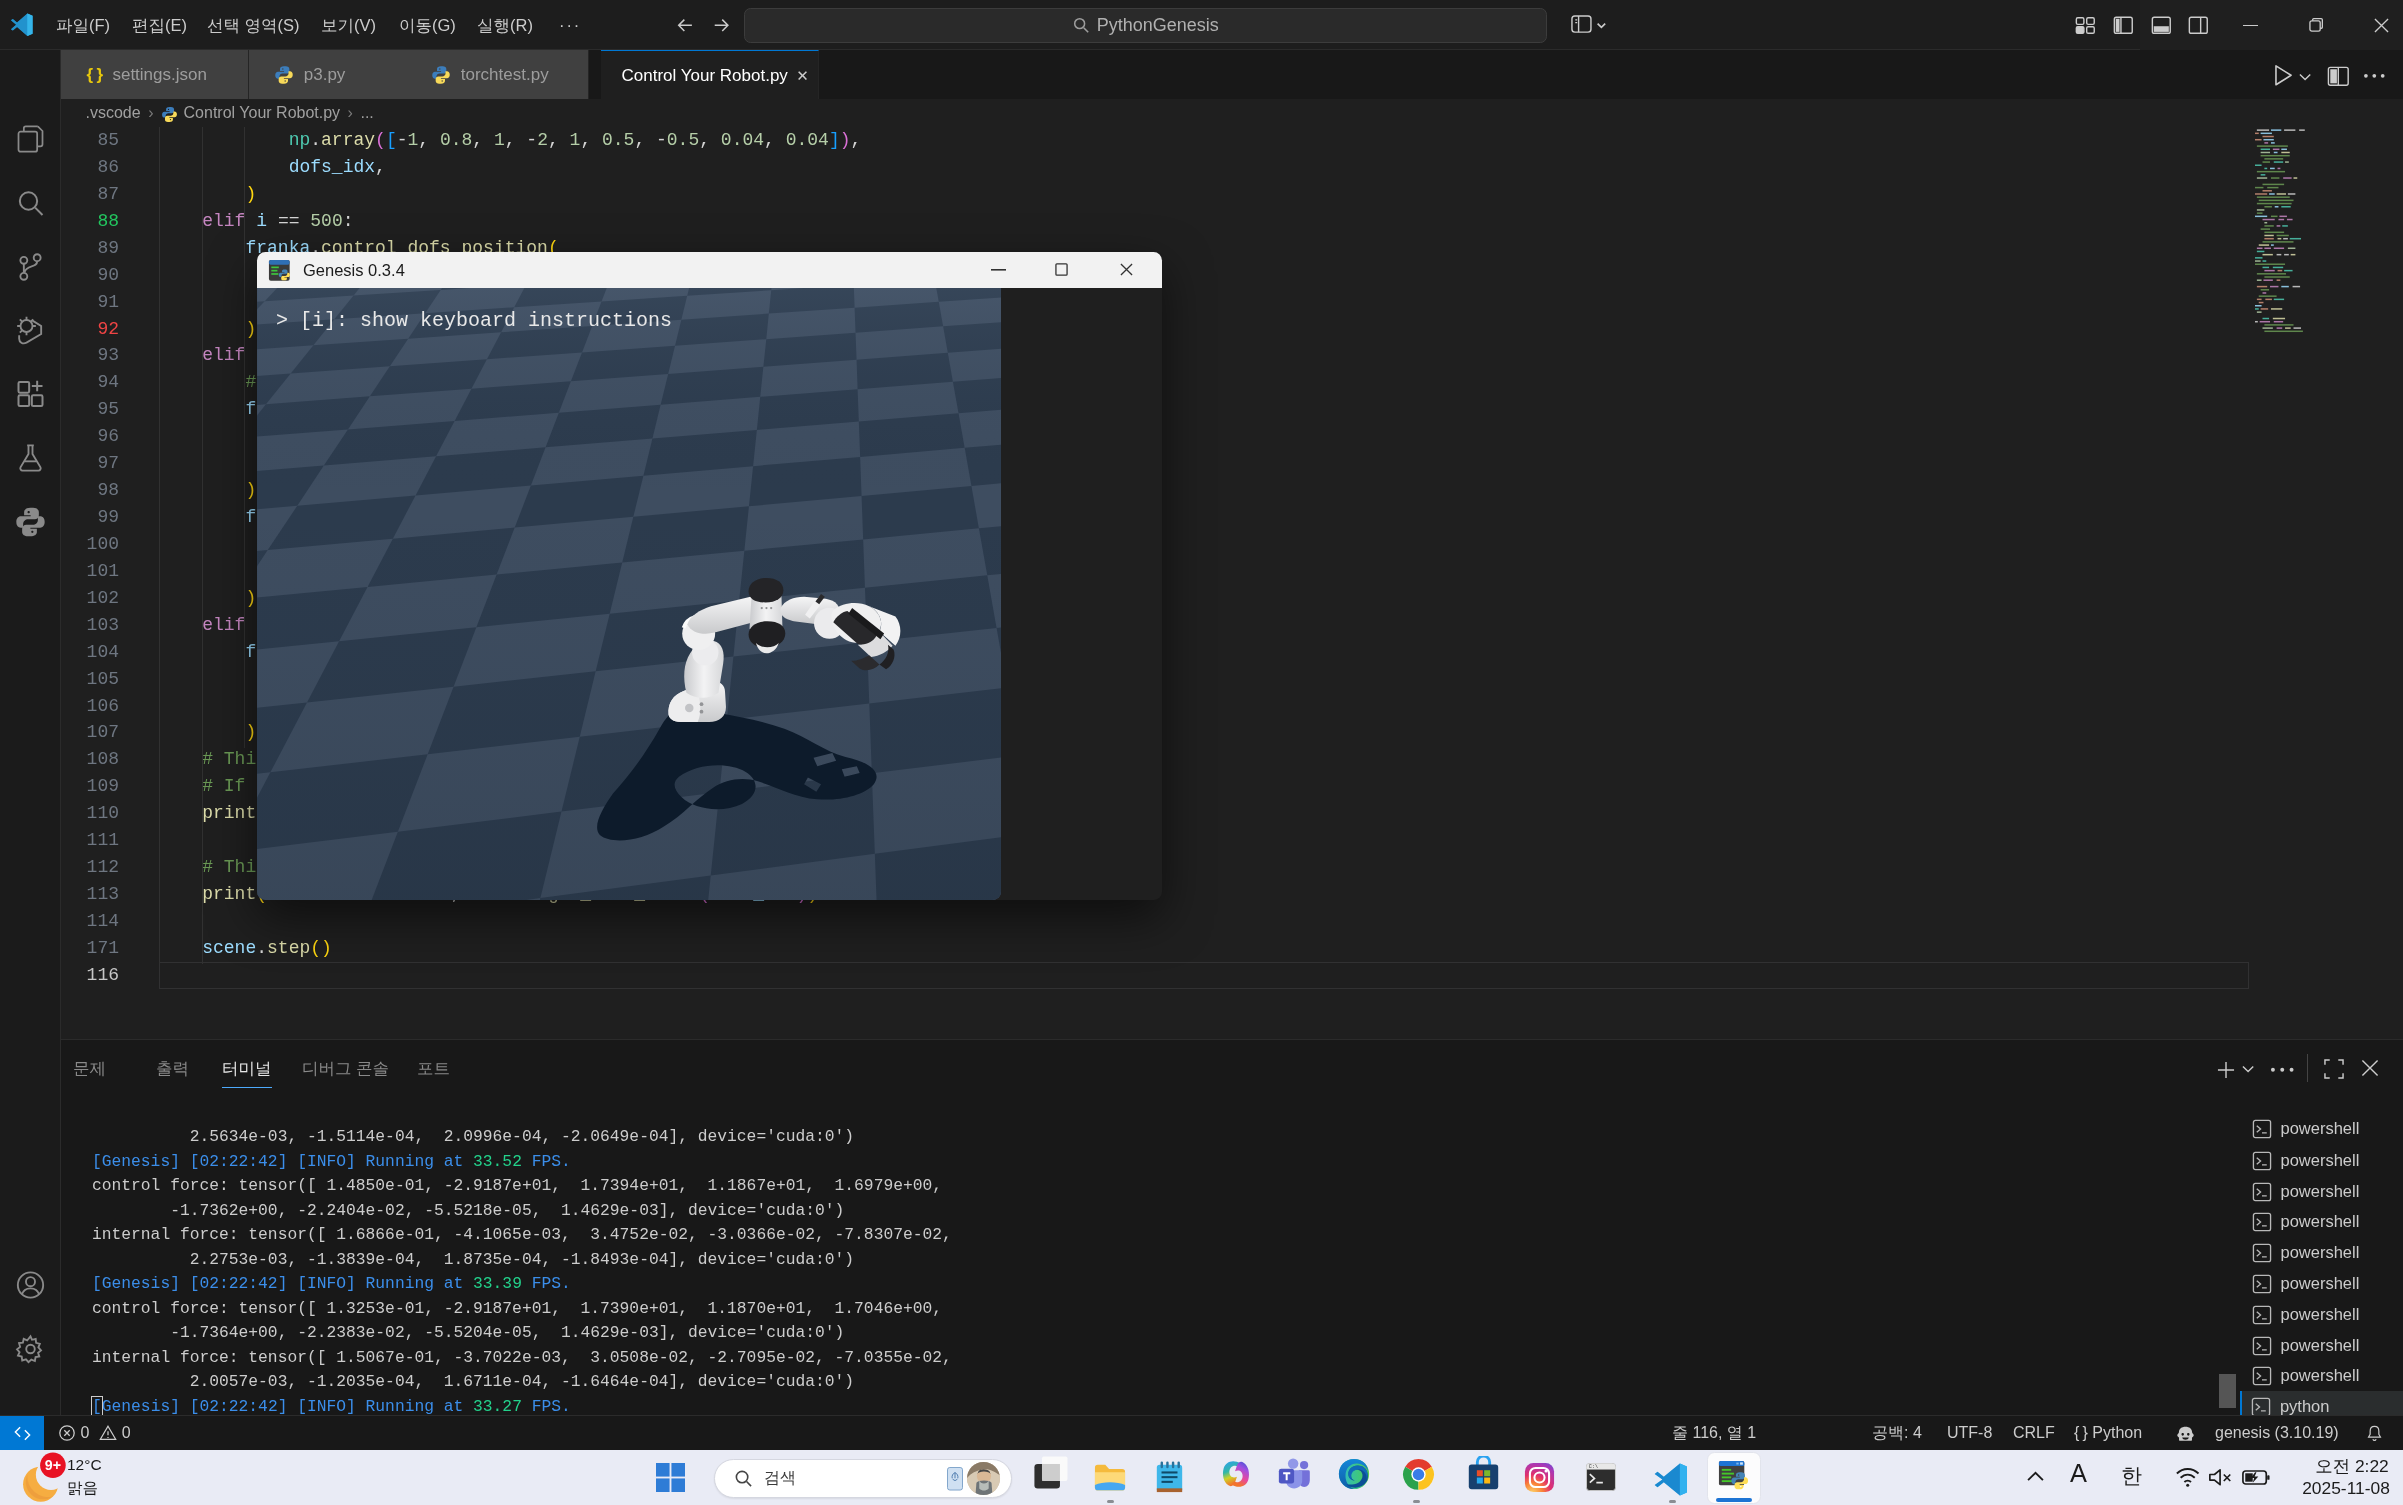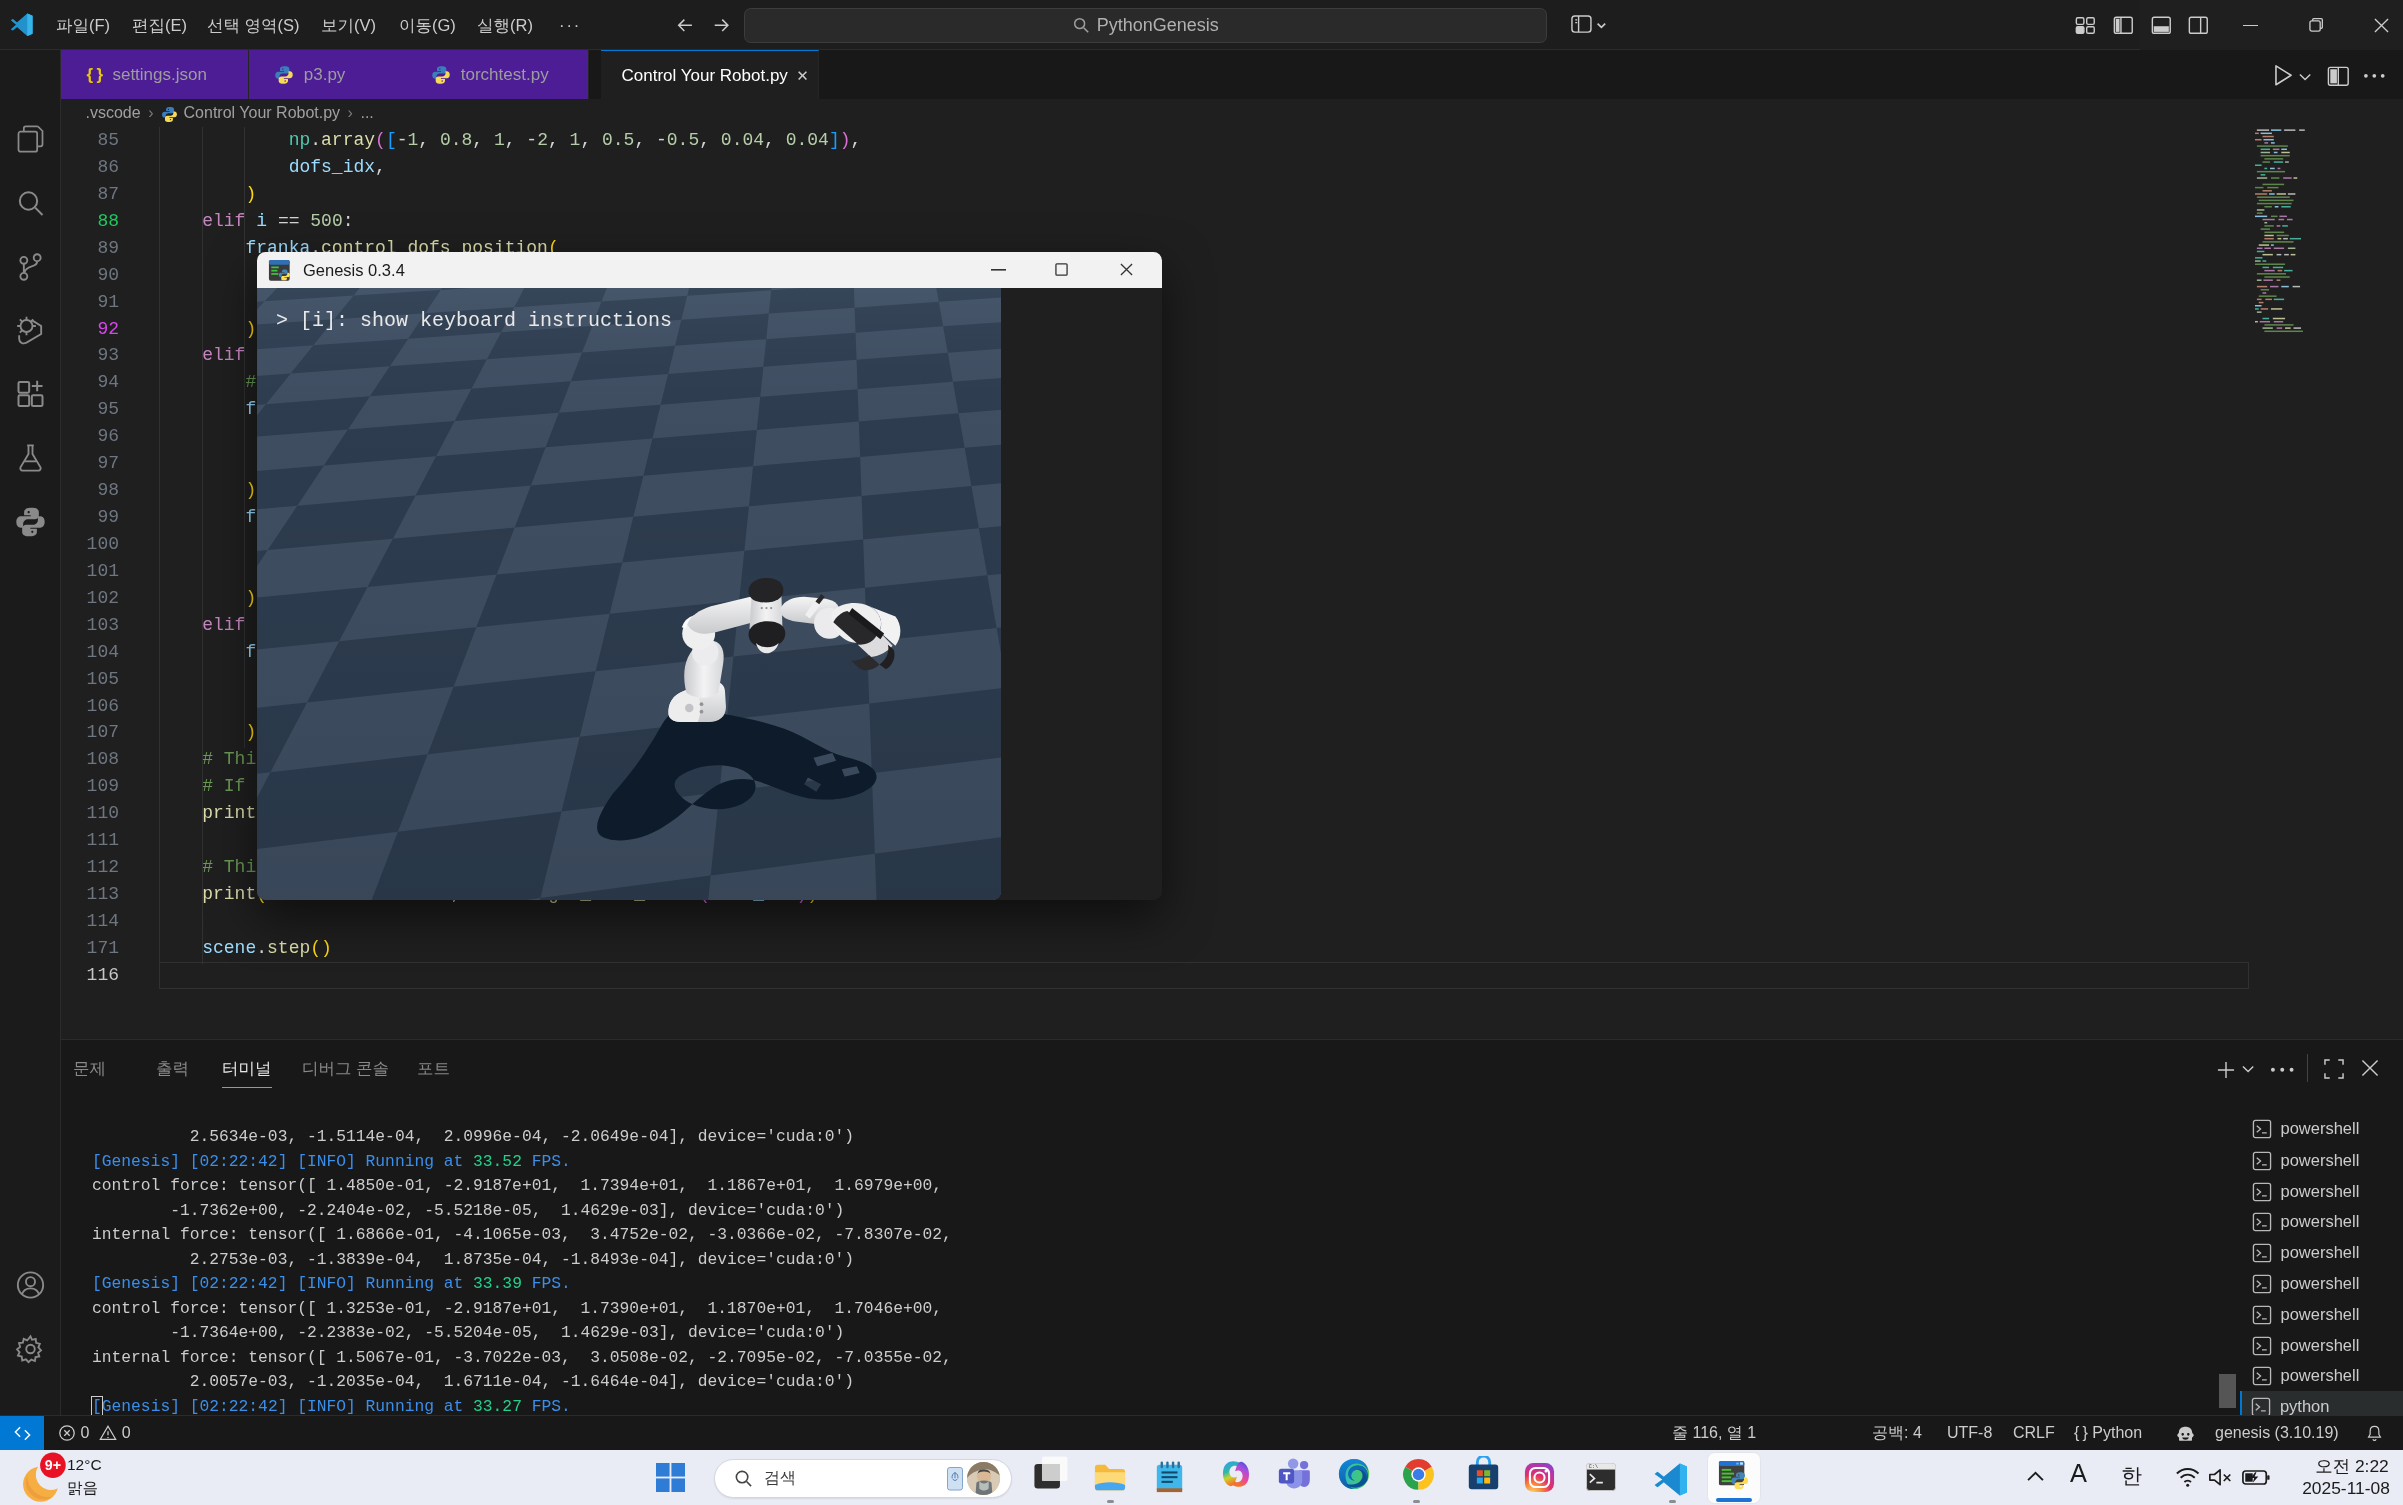--- a/index.html
+++ b/index.html
@@ -6,21 +6,21 @@
   #app{position:relative;width:2404px;height:1506px;overflow:hidden;background:#1f1f1f;
        font-family:"Liberation Sans",sans-serif;}
   .abs{position:absolute;}
   .mono{font-family:"Liberation Mono",monospace;}
   
   #titlebar{position:absolute;left:0;top:0;width:2140px;height:50px;background:#1d1d1d;border-bottom:0.9px solid #2b2b2b;box-sizing:border-box;}
   .menu{position:absolute;top:0;height:50px;line-height:50px;color:#cccccc;font-size:16.5px;}
   #searchbox{position:absolute;left:744px;top:7.5px;width:803px;height:35px;background:#2a2a2a;border:0.9px solid #3c3c3c;border-radius:6.6px;box-sizing:border-box;color:#b0b0b0;font-size:18px;text-align:center;line-height:33px;}
   
   #tabbar{position:absolute;left:61px;top:50px;width:2343px;height:49px;background:#181818;}
-  .tab{position:absolute;top:0;height:49px;background:#4c1d95;border-right:0.9px solid #252525;box-sizing:border-box;color:#9d9d9d;font-size:17px;line-height:49px;white-space:nowrap;overflow:hidden;}
+  .tab{position:absolute;top:0;height:49px;background:#404040;border-right:0.9px solid #252525;box-sizing:border-box;color:#9d9d9d;font-size:17px;line-height:49px;white-space:nowrap;overflow:hidden;}
   .tab.active{background:#1f1f1f;color:#ffffff;border-top:1.4px solid #0078d4;}
   #crumbs{position:absolute;left:61px;top:99px;width:2343px;height:27px;background:#1f1f1f;color:#a0a0a0;font-size:16px;line-height:27px;}
   
   #activity{position:absolute;left:0;top:50px;width:61px;height:1367px;background:#1b1b1b;border-right:0.9px solid #2b2b2b;box-sizing:border-box;}
   .aicon{position:absolute;left:0;width:61px;text-align:center;color:#868686;}
   
   #editor{position:absolute;left:61px;top:127px;width:2343px;height:912px;background:#1f1f1f;overflow:hidden;}
   .ln{position:absolute;left:0;width:58px;text-align:right;color:#6e7681;font-family:"Liberation Mono",monospace;font-size:18px;line-height:27px;}
   .cl{position:absolute;left:98px;white-space:pre;font-family:"Liberation Mono",monospace;font-size:18px;line-height:27px;color:#cccccc;}
   .iguide{position:absolute;width:0.9px;background:#313131;}
@@ -193,21 +193,21 @@
   </div>
 
   <div id="editor">
     <div class="ln" style="top:0px;color:#6e7681">85</div>
 <div class="ln" style="top:27px;color:#6e7681">86</div>
 <div class="ln" style="top:54px;color:#6e7681">87</div>
 <div class="ln" style="top:81px;color:#22c55e">88</div>
 <div class="ln" style="top:108px;color:#6e7681">89</div>
 <div class="ln" style="top:135px;color:#6e7681">90</div>
 <div class="ln" style="top:162px;color:#6e7681">91</div>
-<div class="ln" style="top:189px;color:#d946ef">92</div>
+<div class="ln" style="top:189px;color:#ef4444">92</div>
 <div class="ln" style="top:215px;color:#6e7681">93</div>
 <div class="ln" style="top:242px;color:#6e7681">94</div>
 <div class="ln" style="top:269px;color:#6e7681">95</div>
 <div class="ln" style="top:296px;color:#6e7681">96</div>
 <div class="ln" style="top:323px;color:#6e7681">97</div>
 <div class="ln" style="top:350px;color:#6e7681">98</div>
 <div class="ln" style="top:377px;color:#6e7681">99</div>
 <div class="ln" style="top:404px;color:#6e7681">100</div>
 <div class="ln" style="top:431px;color:#6e7681">101</div>
 <div class="ln" style="top:458px;color:#6e7681">102</div>

